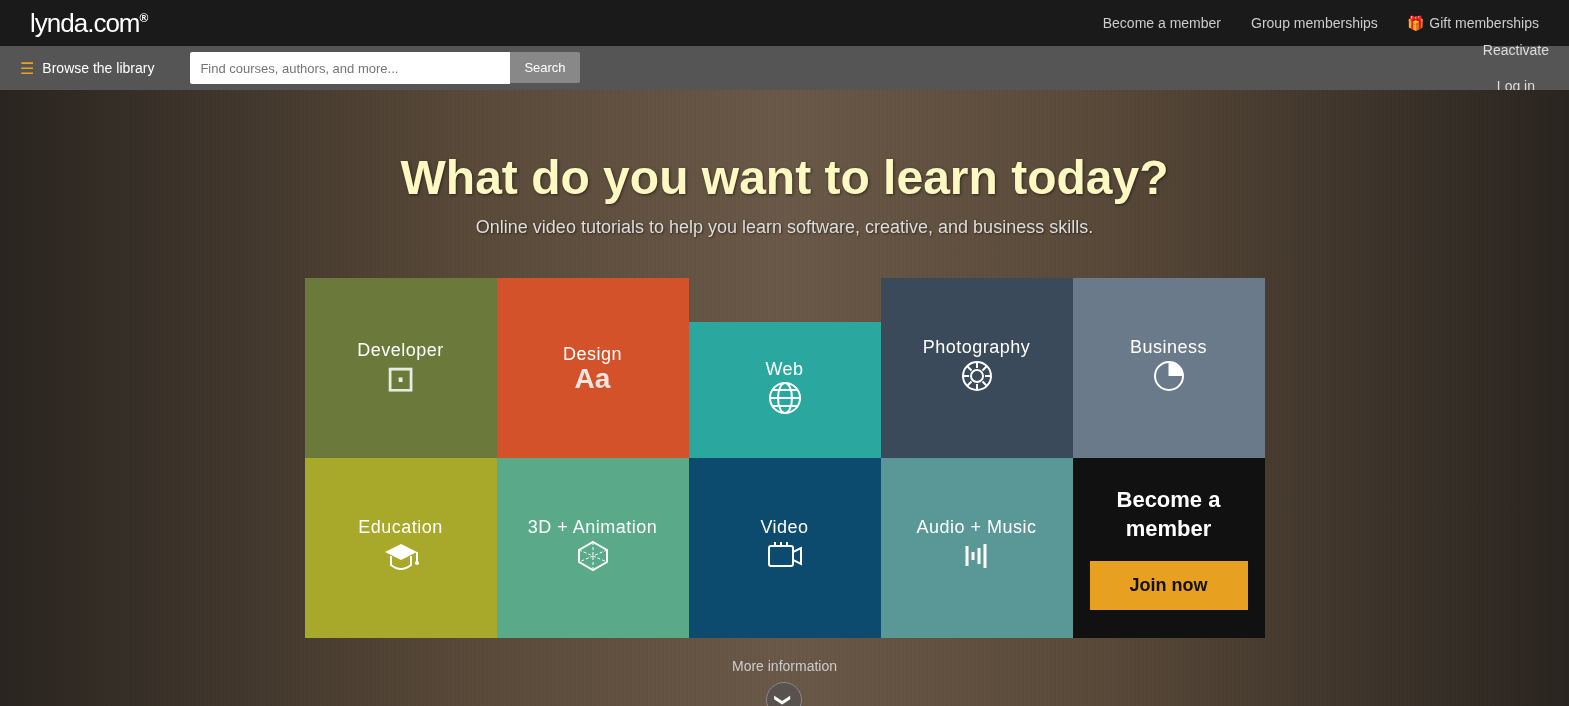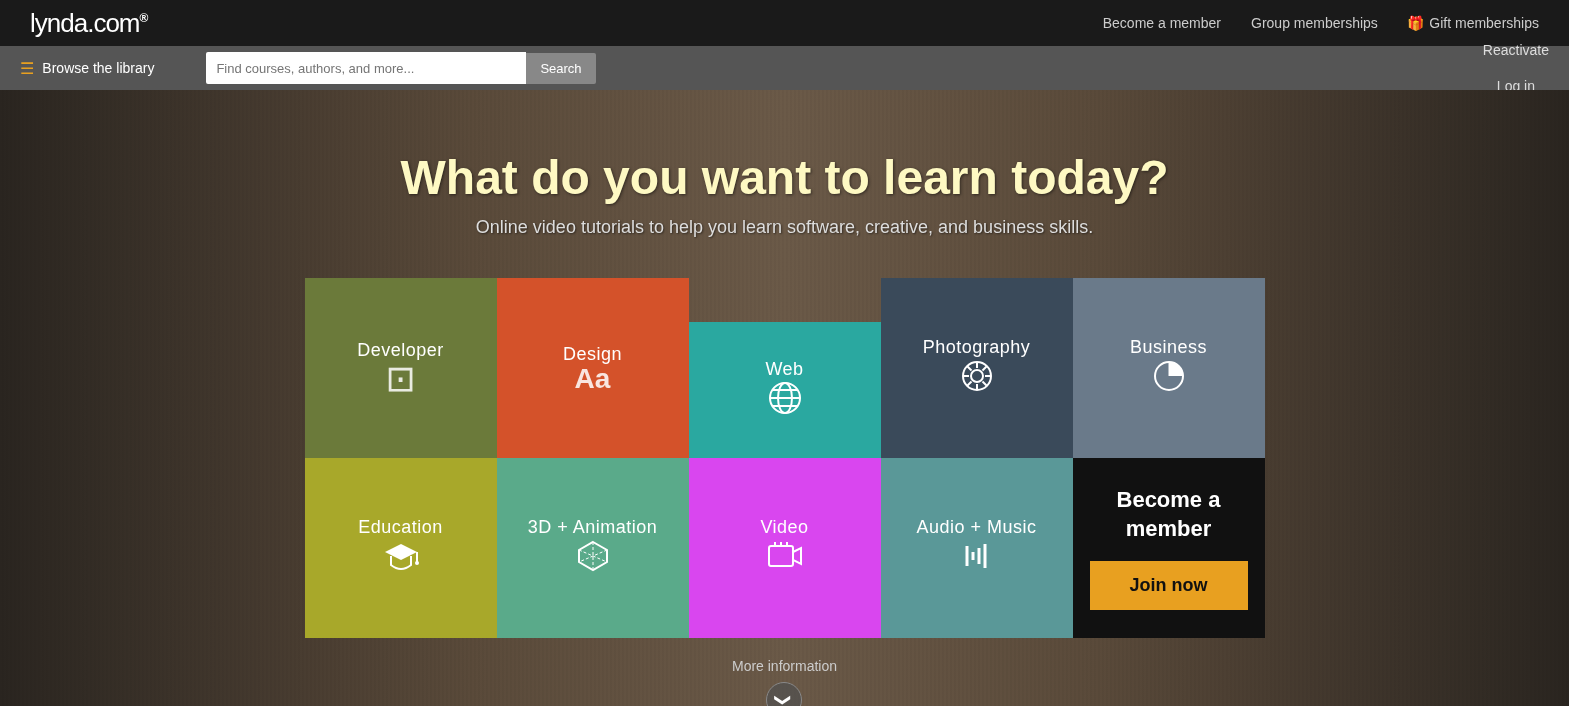--- a/index.html
+++ b/index.html
@@ -49,23 +49,23 @@
       align-items: center;
       gap: 8px;
       color: #fff;
       font-size: 14px;
       cursor: pointer;
       white-space: nowrap;
     }
     .browse-icon { color: #e8a020; font-size: 16px; }
     .search-form {
       display: flex;
-      align-items: flex-end;
+      align-items: flex-start;
       flex: 0 0 auto;
-      margin-left: 36px;
+      margin-left: 20px;
     }
     .search-input {
       width: 320px;
       height: 32px;
       border: none;
       padding: 0 10px;
       font-size: 13px;
       background: #fff;
       border-radius: 2px 0 0 2px;
       outline: none;
@@ -173,21 +173,21 @@
     }
 
     
     .cat-developer { background: #6b7a3a; }
     .cat-design { background: #d4522a; }
     .cat-web { background: #2aa8a0; margin-top: 44px; }
     .cat-photography { background: #3a4a5a; }
     .cat-business { background: #6a7a8a; }
     .cat-education { background: #a8a82a; }
     .cat-3d { background: #5aaa8a; }
-    .cat-video { background: #d946ef; }
+    .cat-video { background: #0c4a6e; }
     .cat-audio { background: #5a9898; }
     .cat-member { background: #111; }
 
     .join-btn {
       background: #e8a020;
       color: #111;
       border: none;
       padding: 14px 40px;
       font-size: 18px;
       font-weight: bold;

